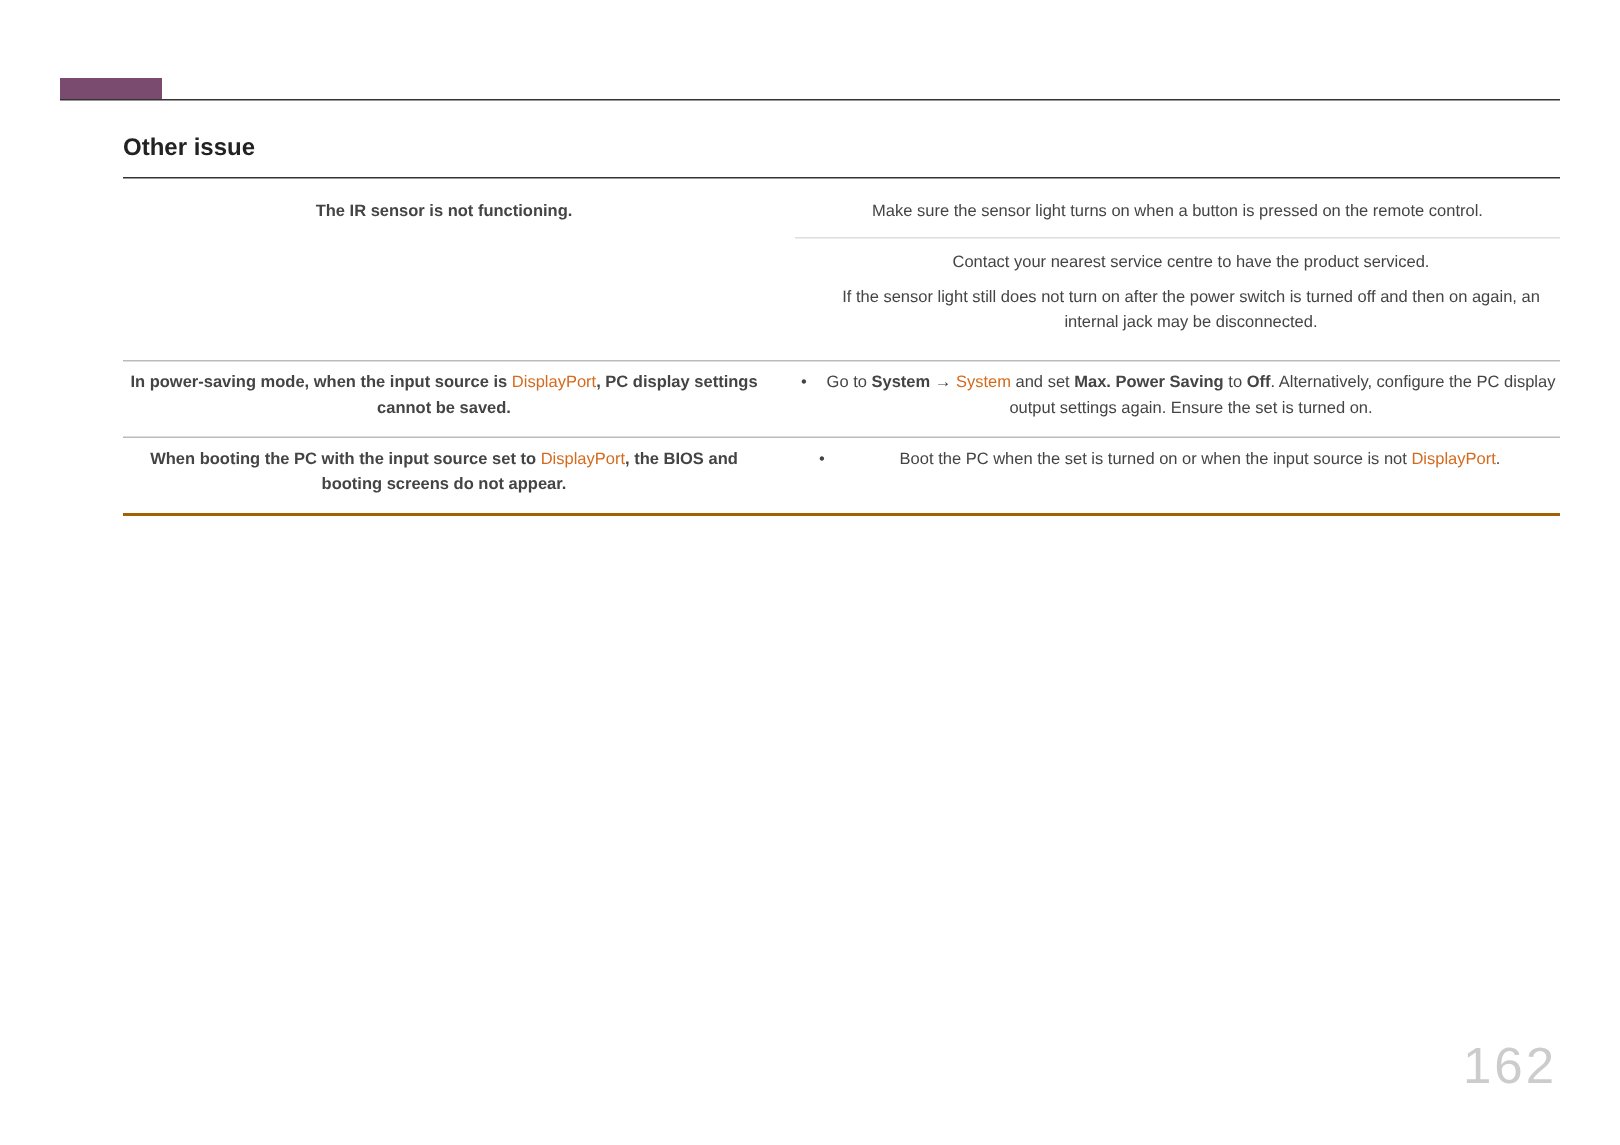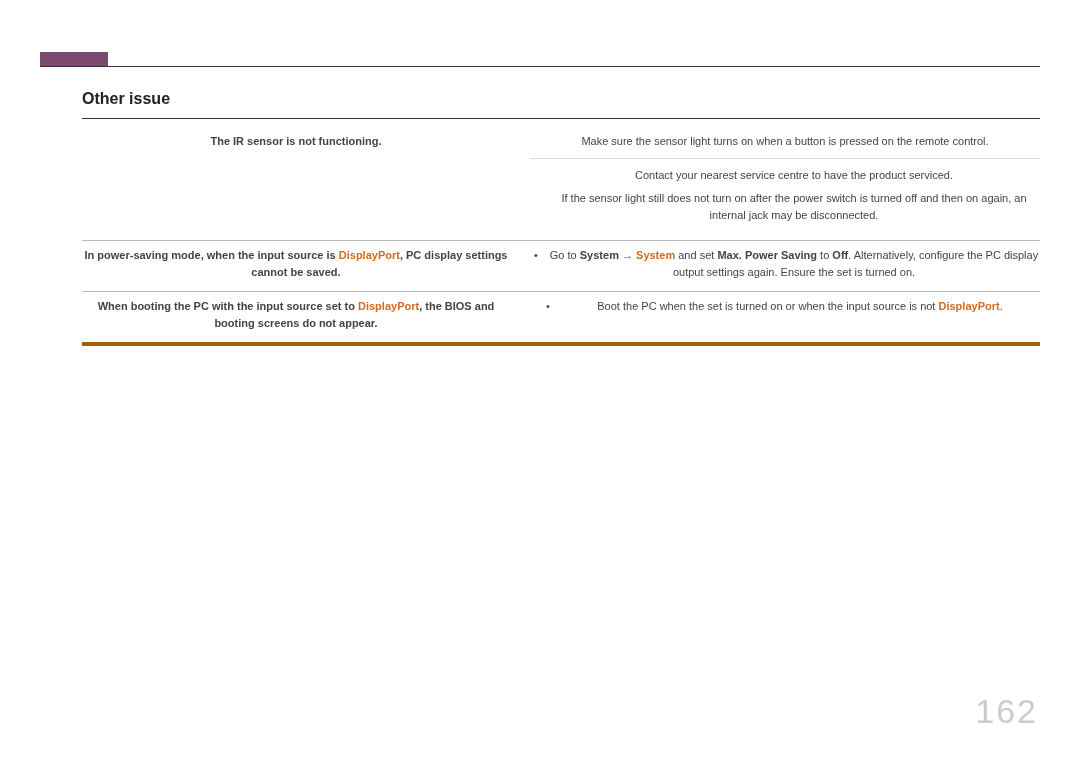--- a/index.html
+++ b/index.html
@@ -46,30 +46,30 @@
     }
     .row {
       display: flex;
       padding: 6px 0 10px 0;
       border-bottom: 1px solid #bbb;
       font-size: 11px;
       line-height: 1.55;
       color: #444;
       text-align: center;
     }
-    .row.last { border-bottom: 4px solid #a16207; gap: 12px; }
+    .row.last { border-bottom: 2px solid #a16207; gap: 12px; }
     .left-col {
       width: 448px;
       padding-right: 20px;
       font-weight: bold;
     }
     .right-col {
       flex: 1;
     }
-    .highlight { color: #d46a1e; font-weight: bold; }
+    .highlight { color: #d46a1e; font-weight: normal; }
     .bold { font-weight: bold; }
     .bullet-list {
       list-style: none;
       margin: 0;
       padding: 0;
     }
     .bullet-list li {
       position: relative;
       padding-left: 18px;
       margin-bottom: 6px;

